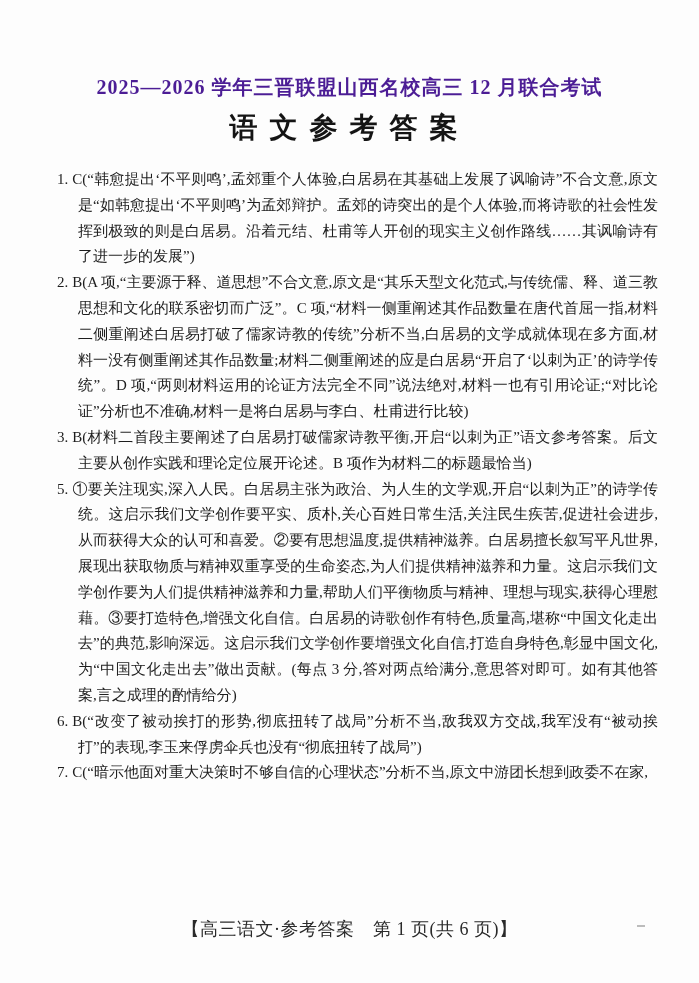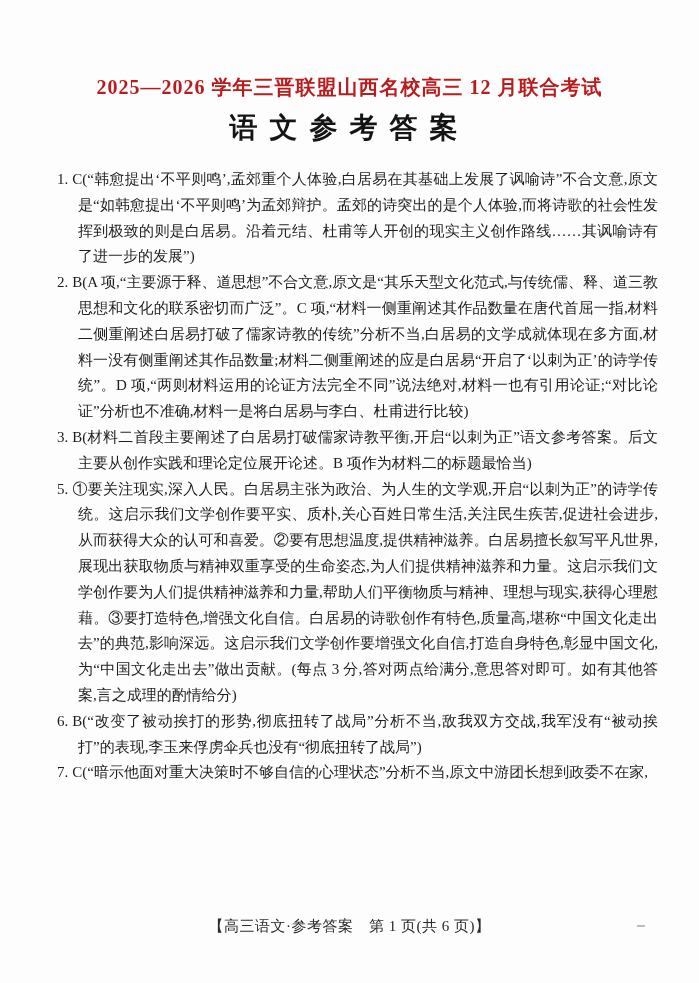--- a/index.html
+++ b/index.html
@@ -15,21 +15,21 @@
     position:absolute;inset:0;
     background:#fdfdfd;
   }
   header{ text-align:center; }
   .exam-title{
     margin:0;
     padding-top:74px;
     font-size:20px;
     font-weight:bold;
     letter-spacing:1px;
-    color:#b91c1c;
+    color:#4c1d95;
   }
   .doc-title{
     margin:8px 0 0 0;
     font-size:28px;
     font-weight:bold;
     letter-spacing:12px;
     color:#141414;
   }
   main{
     position:absolute;
@@ -47,21 +47,21 @@
   }
   .answer-item .num{
     margin-right:4px;
   }
   footer{
     position:absolute;
     top:917px;
     left:0;
     width:100%;
     text-align:center;
-    font-size:15px;
+    font-size:18px;
     color:#2a2a2a;
     letter-spacing:0.5px;
   }
   .scan-artifact{
     position:absolute;
     left:637px;
     top:925px;
     width:8px;
     height:2px;
     background:#9a9a9a;

